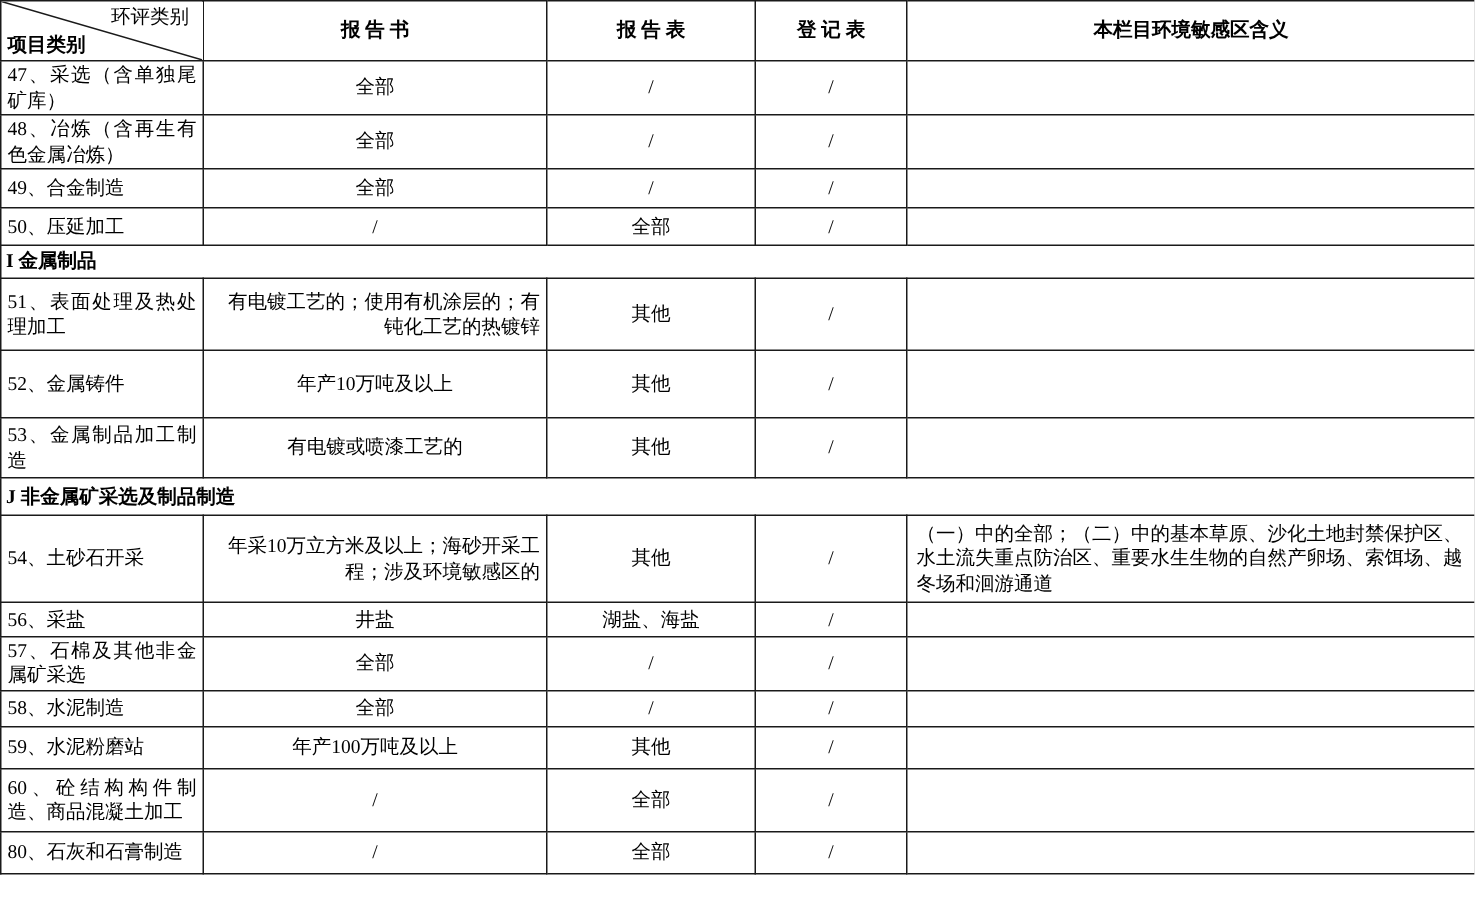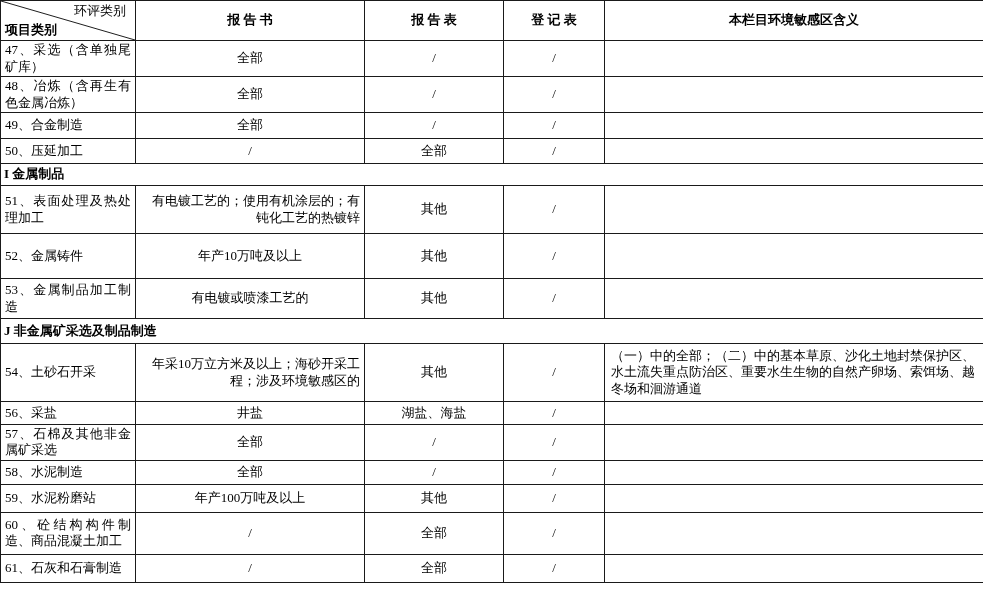--- a/index.html
+++ b/index.html
@@ -144,21 +144,21 @@
           <td class="c-mean"></td>
         </tr>
         <tr style="height: 42px; margin-top: 32px;">
           <td class="c-cat">60、砼结构构件制造、商品混凝土加工</td>
           <td class="c-book">/</td>
           <td class="c-form">全部</td>
           <td class="c-reg">/</td>
           <td class="c-mean"></td>
         </tr>
         <tr style="height: 28px;">
-          <td class="c-cat">61、石灰和石膏制造</td>
+          <td class="c-cat">80、石灰和石膏制造</td>
           <td class="c-book">/</td>
           <td class="c-form">全部</td>
           <td class="c-reg">/</td>
           <td class="c-mean"></td>
         </tr>
       </tbody>
   </table>
 </div>
 
 </body></html>

